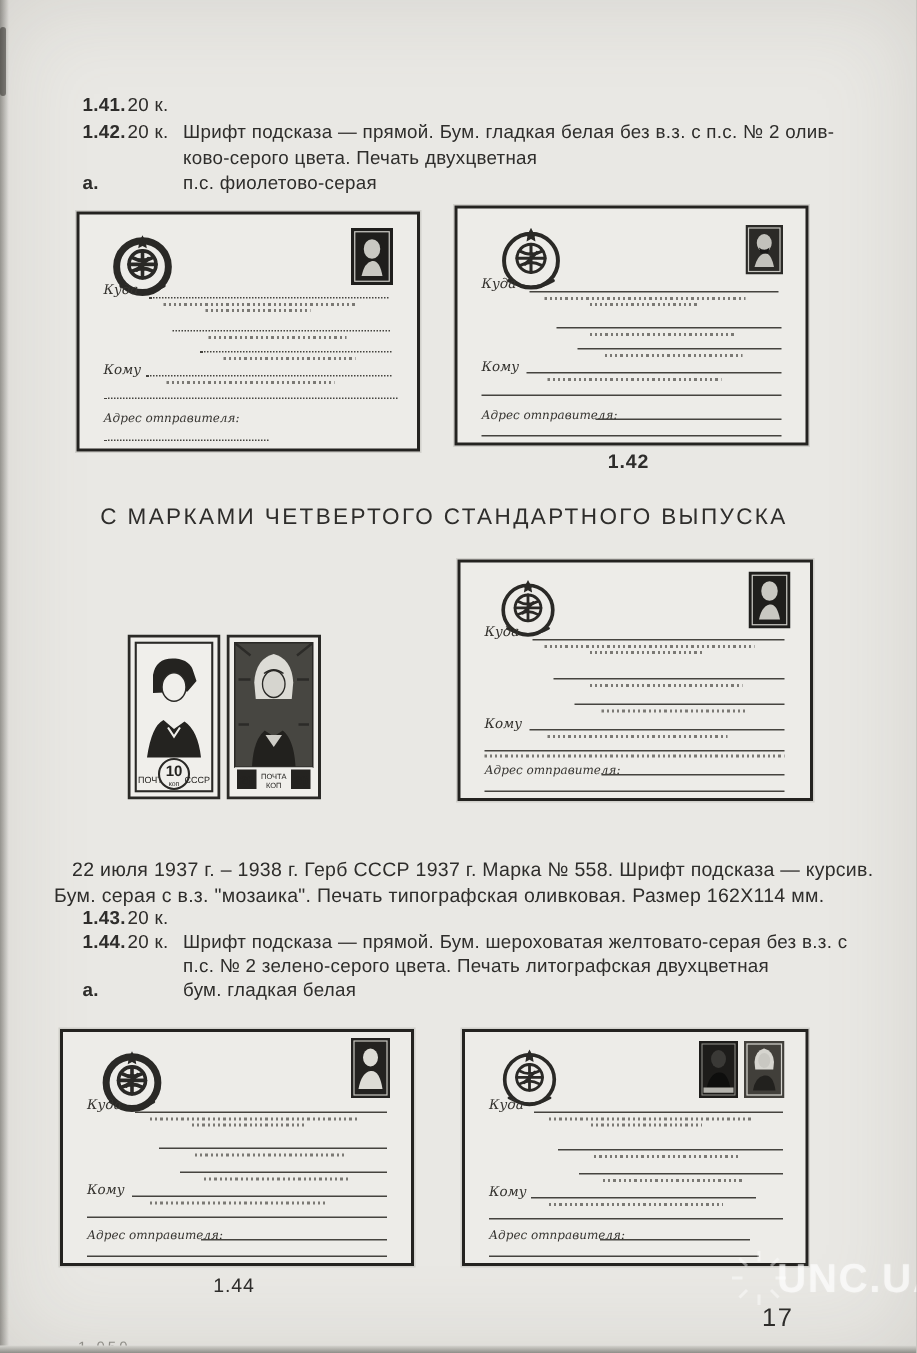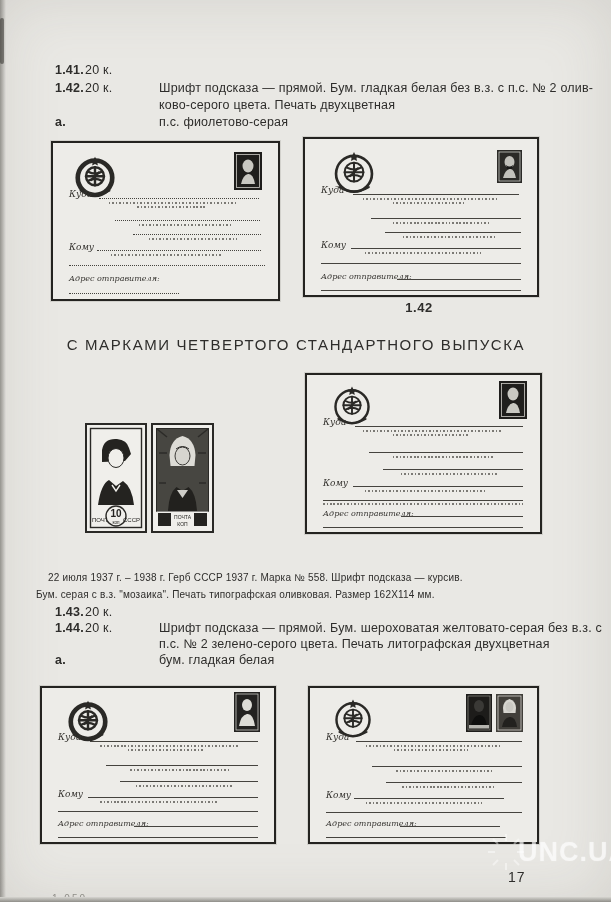--- a/index.html
+++ b/index.html
@@ -10,22 +10,22 @@
   .edge-left{position:absolute;left:0;top:0;bottom:0;width:6px;
         background:linear-gradient(90deg,rgba(60,58,52,.45),rgba(60,58,52,0));}
   .edge-bottom{position:absolute;left:0;right:0;bottom:0;height:5px;
         background:linear-gradient(#d6d5d0,#8f8e89);}
   .smudge{position:absolute;left:0;top:18px;width:4px;height:46px;background:rgba(40,38,34,.5);border-radius:2px;}
 
   
   .trow{position:absolute;white-space:nowrap;font-size:12.5px;letter-spacing:.2px;}
   .num{position:absolute;left:55px;font-weight:bold;}
   .price{position:absolute;left:85px;}
-  .desc{position:absolute;left:122px;margin-left:37px;}
-  .pline{position:absolute;white-space:nowrap;font-size:10px;letter-spacing:.2px;}
+  .desc{position:absolute;left:122px;}
+  .pline{position:absolute;white-space:nowrap;font-size:13px;letter-spacing:.2px;}
 
   .heading{position:absolute;left:36px;width:520px;top:336px;text-align:center;
         font-size:15px;letter-spacing:1.6px;white-space:nowrap;}
 
   
   .env{position:absolute;border:2px solid #242320;background:#edecE8;background:#edece8;
         box-shadow:0 0 0 1px rgba(80,78,70,.15);}
   .hw{position:absolute;font-family:"DejaVu Serif",serif;font-style:italic;
         font-size:9px;color:#35332f;white-space:nowrap;}
   .hw.sm{font-size:8px;}
@@ -48,21 +48,21 @@
   .mstamp{position:absolute;}
 
   
   .bigstamp{position:absolute;}
   .bigstamp text{font-family:"Liberation Sans",sans-serif;fill:#242320;}
 
   .figcap{position:absolute;left:58px;width:236px;top:538px;text-align:center;
         font-size:13px;letter-spacing:.3px;}
 
   
-  .pagenum{position:absolute;left:508px;top:869px;font-size:14px;letter-spacing:1px;}
+  .pagenum{position:absolute;left:508px;top:869px;font-size:17px;letter-spacing:1px;}
   .cornermark{position:absolute;left:52px;top:893px;font-size:10px;color:#8f8e88;letter-spacing:2px;}
   .watermark{position:absolute;left:486px;top:832px;display:flex;align-items:center;
         color:rgba(255,255,255,.62);font-weight:bold;font-size:27px;letter-spacing:1px;
         text-shadow:0 0 2px rgba(255,255,255,.25);}
   .wm-sun{margin-right:-8px;opacity:.55;}
 </style>
 </head>
 <body>
 
 <div class="page">
@@ -261,20 +261,21 @@
     <i class="rl" style="top:93px;left:78px;width:138px;"></i>
     <i class="fp" style="top:97px;left:94px;width:96px;"></i>
     <span class="hw" style="top:101px;left:16px;">Кому</span>
     <i class="rl" style="top:109px;left:46px;width:170px;"></i>
     <i class="fp" style="top:113px;left:58px;width:118px;"></i>
     <i class="rl" style="top:123px;left:16px;width:200px;"></i>
     <span class="hw sm" style="top:131px;left:16px;">Адрес отправителя:</span>
     <i class="rl" style="top:138px;left:92px;width:124px;"></i>
     <i class="rl" style="top:149px;left:16px;width:200px;"></i>
   </div>
+  <div class="envcap" style="left:40px;top:849px;width:232px;">1.44</div>
 
   <div class="env" style="left:308px;top:686px;width:227px;height:154px;">
     <svg class="emblem" style="left:20px;top:8px;" width="46" height="46" viewBox="0 0 64 64">
       <circle class="ring" cx="32" cy="33" r="23"></circle>
         <circle cx="32" cy="31" r="12"></circle>
       <path d="M20 31h24M32 19v24M23 25q9 5 18 0M23 37q9-5 18 0"></path>
       <path d="M27 36l10-10"></path>
       <path class="star" d="M32 5l1.9 3.8 4.2.6-3 3 .7 4.2-3.8-2-3.8 2 .7-4.2-3-3 4.2-.6z"></path>
       <path d="M13 50q19 11 38 0"></path>
     </svg>

